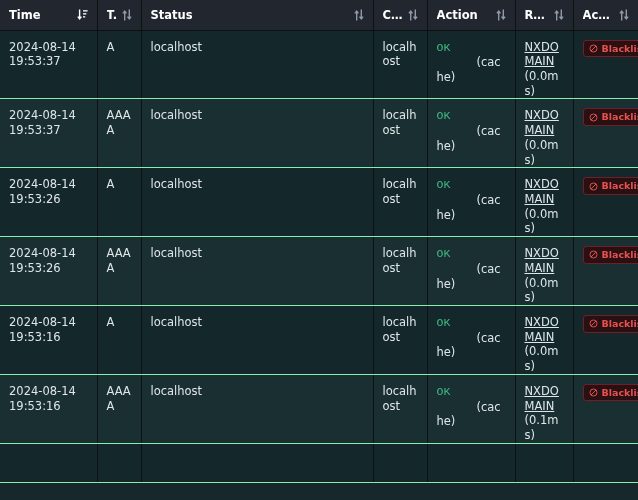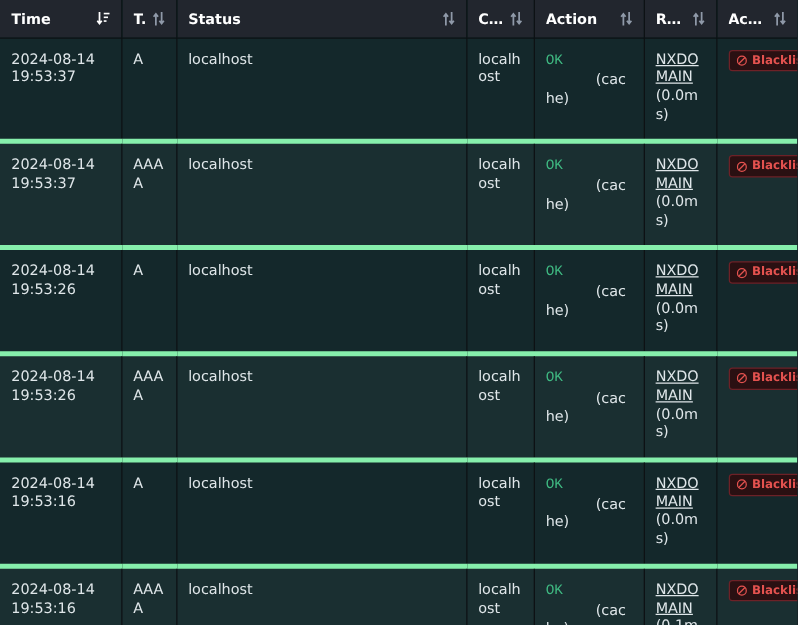--- a/index.html
+++ b/index.html
@@ -45,26 +45,26 @@
     justify-content: space-between;
     gap: 6px;
     width: 100%;
   }
   .th-label { overflow: hidden; text-overflow: ellipsis; }
   .sort-ico { flex: 0 0 auto; display: inline-block; line-height: 0; }
   .sort-ico svg { display: block; }
 
   
   tbody td {
-    padding: 9px 9px 13px 9px;
+    padding: 9px 9px 0 9px;
     font-size: 11.5px;
     color: #dfe6e9;
     vertical-align: top;
     border-right: 1px solid #0d1114;
-    border-bottom: 4px solid #86efac;
+    border-bottom: 1px solid #86efac;
     line-height: 1.28;
     word-break: break-word;
   }
   tbody td:last-child { border-right: none; }
   tbody tr.odd  { background: #14282b; }
   tbody tr.even { background: #1a2f31; }
   tbody tr { height: 39px; }
 
   .status-ok { color: #3fb982; font-family: Liberation Mono, monospace; }
   .status-src { color: #dfe6e9; margin-left: 40px; }

